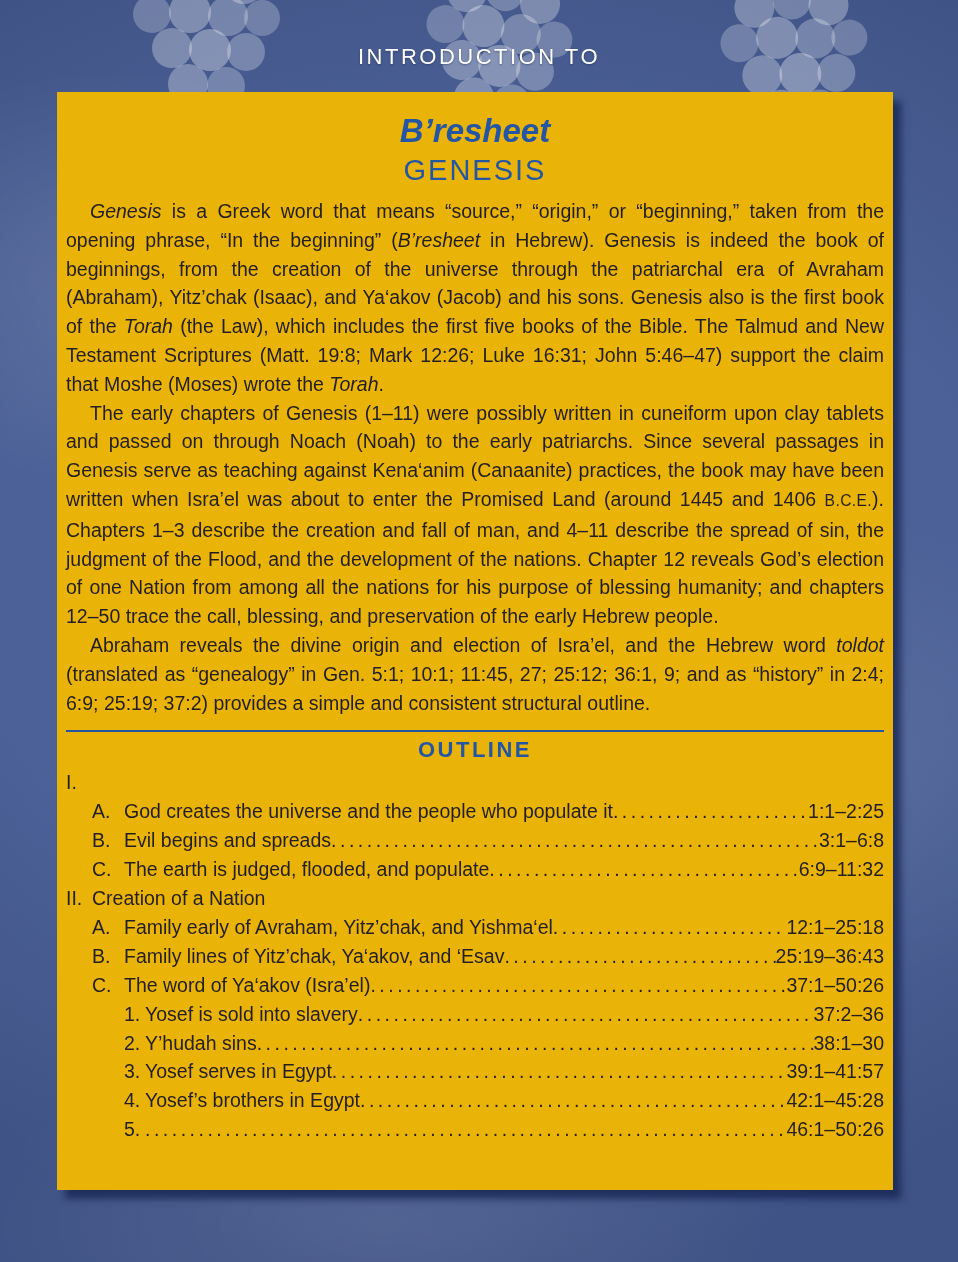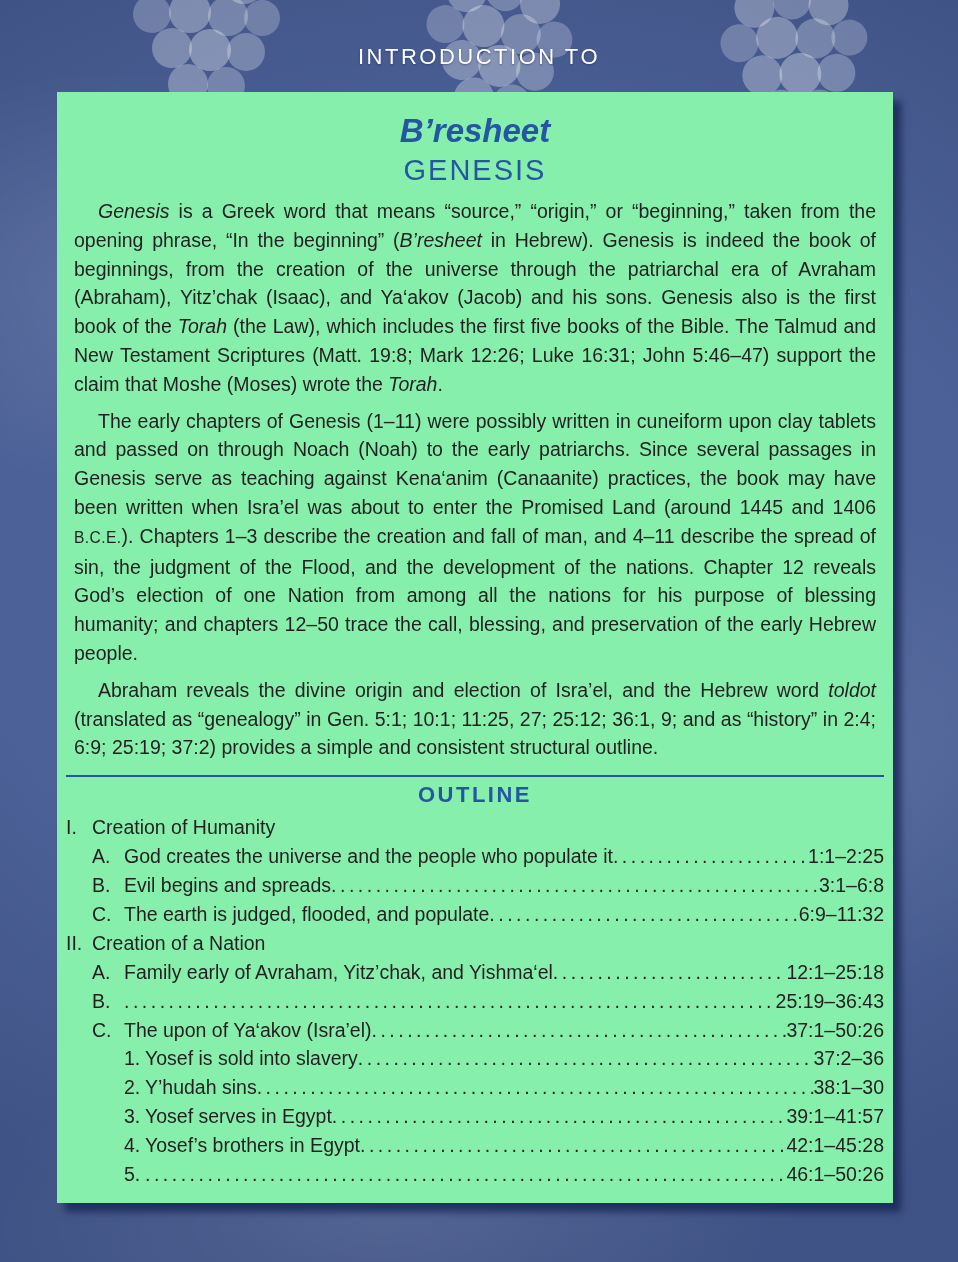--- a/index.html
+++ b/index.html
@@ -25,35 +25,35 @@
   }
   .grapes{position:absolute;top:0;left:0;width:958px;height:260px;pointer-events:none;}
   .kicker{
     position:absolute;top:44px;left:0;width:100%;
     text-align:center;color:#ffffff;font-weight:normal;
     font-size:22px;letter-spacing:2.5px;
     text-shadow:0 1px 2px rgba(25,40,85,0.45);
   }
   .card{
     position:absolute;left:57px;top:92px;width:836px;min-height:1098px;
-    background:#86efac;
+    background:#eab308;
     box-shadow:8px 9px 7px var(--shadow);
     padding:14px 9px 14px 9px;
   }
   .title-heb{
     text-align:center;color:var(--accent);
     font-style:italic;font-weight:600;font-size:33px;line-height:1.25;margin-top:4px;
   }
   .title-eng{
     text-align:center;color:var(--accent);
     font-size:29px;font-weight:400;letter-spacing:2px;line-height:1.2;margin-top:2px;
   }
   .body-copy{margin-top:9px;}
   .body-copy p{
-    margin:8px;font-size:19.5px;line-height:28.8px;color:var(--ink);
+    margin:0;font-size:19.5px;line-height:28.8px;color:var(--ink);
     text-align:justify;text-indent:24px;
   }
   .body-copy .italic{font-style:italic;}
   .body-copy .smallcaps{font-size:0.8em;letter-spacing:0.4px;}
   .divider{border:none;border-top:2px solid var(--accent);margin:13px 0 5px 0;}
   .outline-heading{
     text-align:center;color:var(--accent);font-weight:bold;
     font-size:22px;letter-spacing:2.5px;margin:2px 0 5px 0;
   }
   .outline{font-size:19.5px;color:var(--ink);}
@@ -103,31 +103,30 @@
 
 <div class="kicker">INTRODUCTION TO</div>
 
 <div class="card">
   <div class="title-heb">B’resheet</div>
   <div class="title-eng">GENESIS</div>
 
   <div class="body-copy" id="paragraphs">
       <p><span class="italic">Genesis</span><span> is a Greek word that means “source,” “origin,” or “beginning,” taken from the opening phrase, “In the beginning” (</span><span class="italic">B’resheet</span><span> in Hebrew). Genesis is indeed the book of beginnings, from the creation of the universe through the patriarchal era of Avraham (Abraham), Yitz’chak (Isaac), and Ya‘akov (Jacob) and his sons. Genesis also is the first book of the </span><span class="italic">Torah</span><span> (the Law), which includes the first five books of the Bible. The Talmud and New Testament Scriptures (Matt. 19:8; Mark 12:26; Luke 16:31; John 5:46–47) support the claim that Moshe (Moses) wrote the </span><span class="italic">Torah</span><span>.</span></p>
       <p><span>The early chapters of Genesis (1–11) were possibly written in cuneiform upon clay tablets and passed on through Noach (Noah) to the early patriarchs. Since several passages in Genesis serve as teaching against Kena‘anim (Canaanite) practices, the book may have been written when Isra’el was about to enter the Promised Land (around 1445 and 1406 </span><span class="smallcaps">B.C.E.</span><span>). Chapters 1–3 describe the creation and fall of man, and 4–11 describe the spread of sin, the judgment of the Flood, and the development of the nations. Chapter 12 reveals God’s election of one Nation from among all the nations for his purpose of blessing humanity; and chapters 12–50 trace the call, blessing, and preservation of the early Hebrew people.</span></p>
-      <p><span>Abraham reveals the divine origin and election of Isra’el, and the Hebrew word </span><span class="italic">toldot</span><span> (translated as “genealogy” in Gen. 5:1; 10:1; 11:25, 27; 25:12; 36:1, 9; and as “history” in 2:4; 6:9; 25:19; 37:2) provides a simple and consistent structural outline.</span></p>
+      <p><span>Abraham reveals the divine origin and election of Isra’el, and the Hebrew word </span><span class="italic">toldot</span><span> (translated as “genealogy” in Gen. 5:1; 10:1; 11:45, 27; 25:12; 36:1, 9; and as “history” in 2:4; 6:9; 25:19; 37:2) provides a simple and consistent structural outline.</span></p>
     </div>
 
   <hr class="divider">
 
   <div class="outline-heading">OUTLINE</div>
 
   <div class="outline" id="outline-list">
       <div class="o-row lvl1">
         <span class="marker">I.</span>
-        <span class="o-text">Creation of Humanity</span>
       </div>
       <div class="o-row lvl2">
         <span class="marker">A.</span>
         <span class="o-text">God creates the universe and the people who populate it</span>
         <span class="leader"></span>
         <span class="ref">1:1–2:25</span>
       </div>
       <div class="o-row lvl2">
         <span class="marker">B.</span>
         <span class="o-text">Evil begins and spreads</span>
@@ -145,26 +144,27 @@
         <span class="o-text">Creation of a Nation</span>
       </div>
       <div class="o-row lvl2">
         <span class="marker">A.</span>
         <span class="o-text">Family early of Avraham, Yitz’chak, and Yishma‘el </span>
         <span class="leader"></span>
         <span class="ref">12:1–25:18</span>
       </div>
       <div class="o-row lvl2">
         <span class="marker">B.</span>
+        <span class="o-text">Family lines of Yitz’chak, Ya‘akov, and ‘Esav</span>
         <span class="leader"></span>
         <span class="ref">25:19–36:43</span>
       </div>
       <div class="o-row lvl2">
         <span class="marker">C.</span>
-        <span class="o-text">The upon of Ya‘akov (Isra’el) </span>
+        <span class="o-text">The word of Ya‘akov (Isra’el) </span>
         <span class="leader"></span>
         <span class="ref">37:1–50:26</span>
       </div>
       <div class="o-row lvl3">
         <span class="marker">1.</span>
         <span class="o-text">Yosef is sold into slavery</span>
         <span class="leader"></span>
         <span class="ref">37:2–36</span>
       </div>
       <div class="o-row lvl3">

